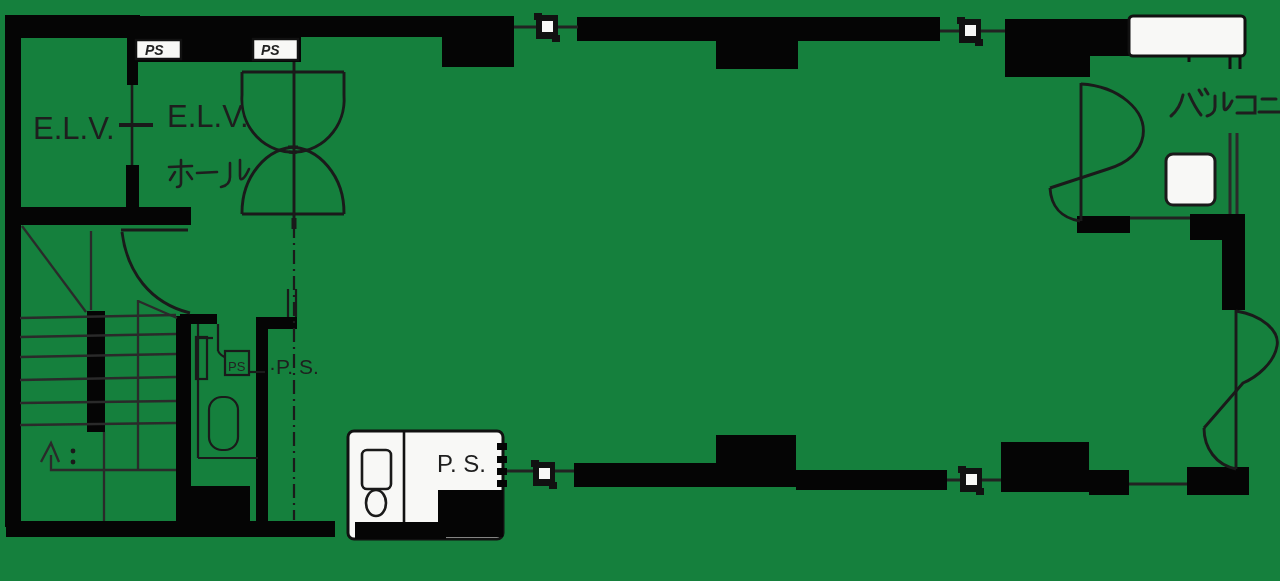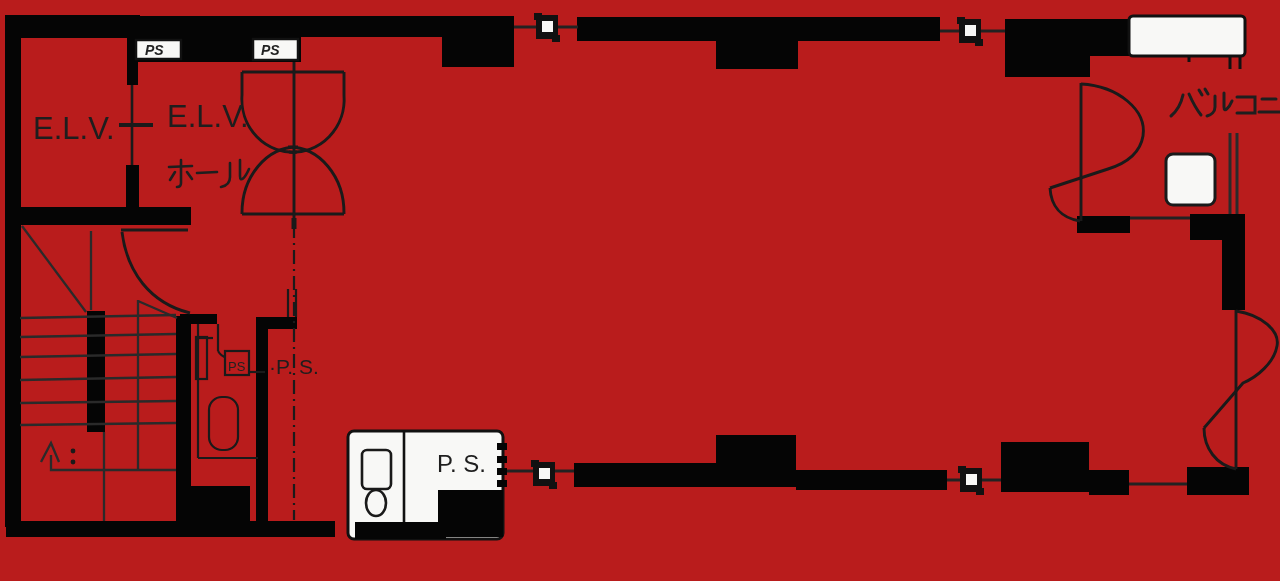--- a/index.html
+++ b/index.html
@@ -1,16 +1,16 @@
 <!DOCTYPE html>
 <html><head>
 <meta charset="utf-8">
 <style>
   html,body{margin:0;padding:0;background:#ffffff;}
-  #page{position:relative;width:1280px;height:581px;background:#b91c1c;overflow:hidden;
+  #page{position:relative;width:1280px;height:581px;background:#15803d;overflow:hidden;
         font-family:"Liberation Sans", sans-serif;}
   svg{position:absolute;left:0;top:0;filter:blur(0.45px);}
 </style>
 </head>
 <body>
 <div id="page">
 <svg width="1280" height="581" viewBox="0 0 1280 581">
   <g id="walls" fill="#050505" stroke="none">
 
     <rect x="5" y="15" width="135" height="23"></rect>

